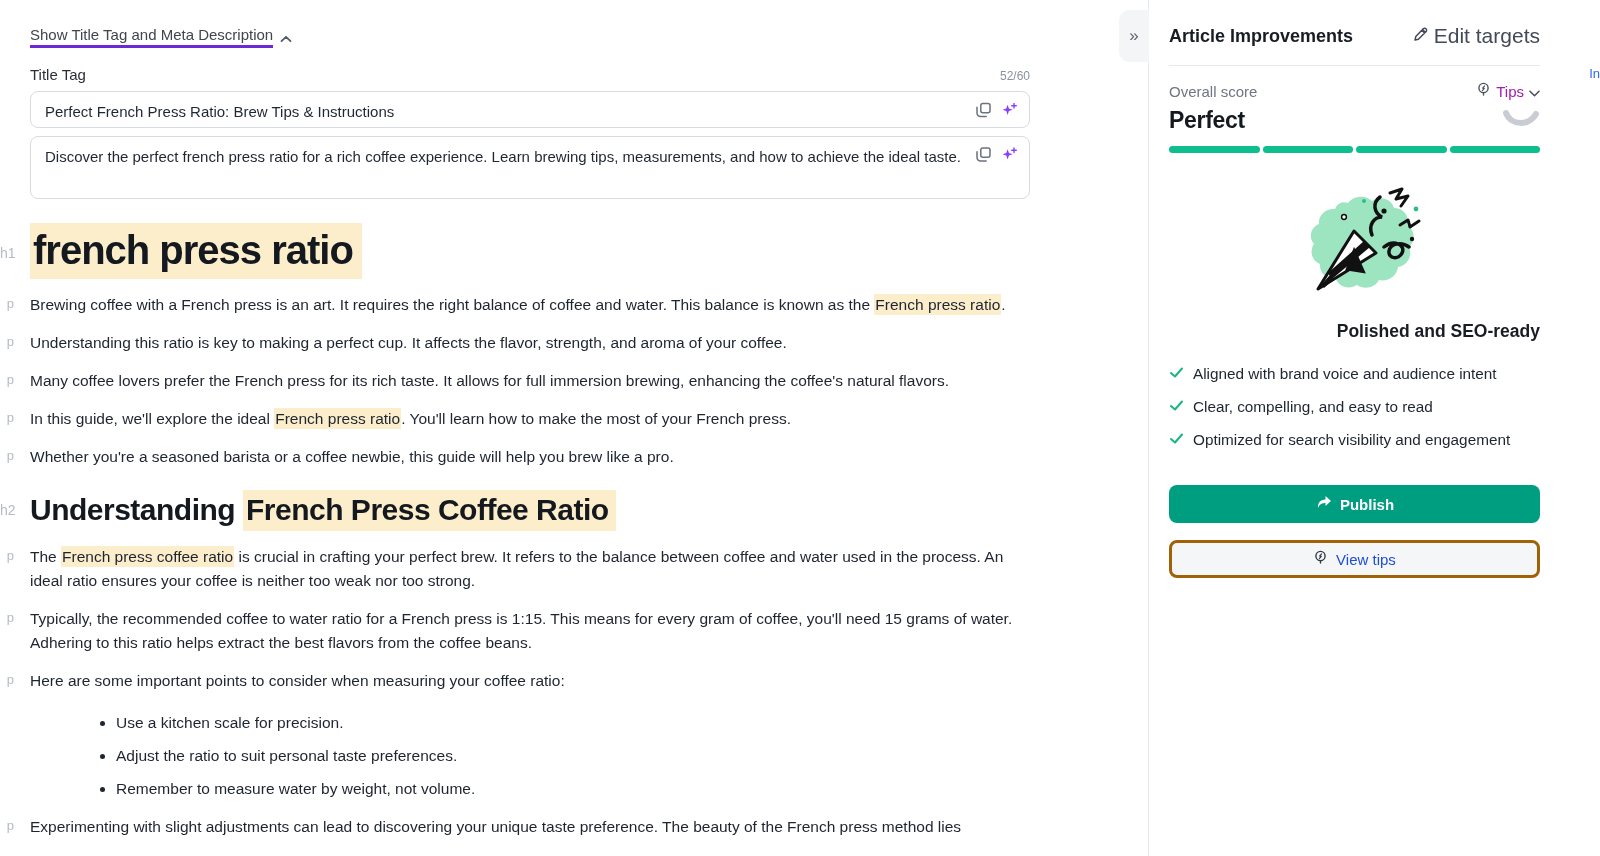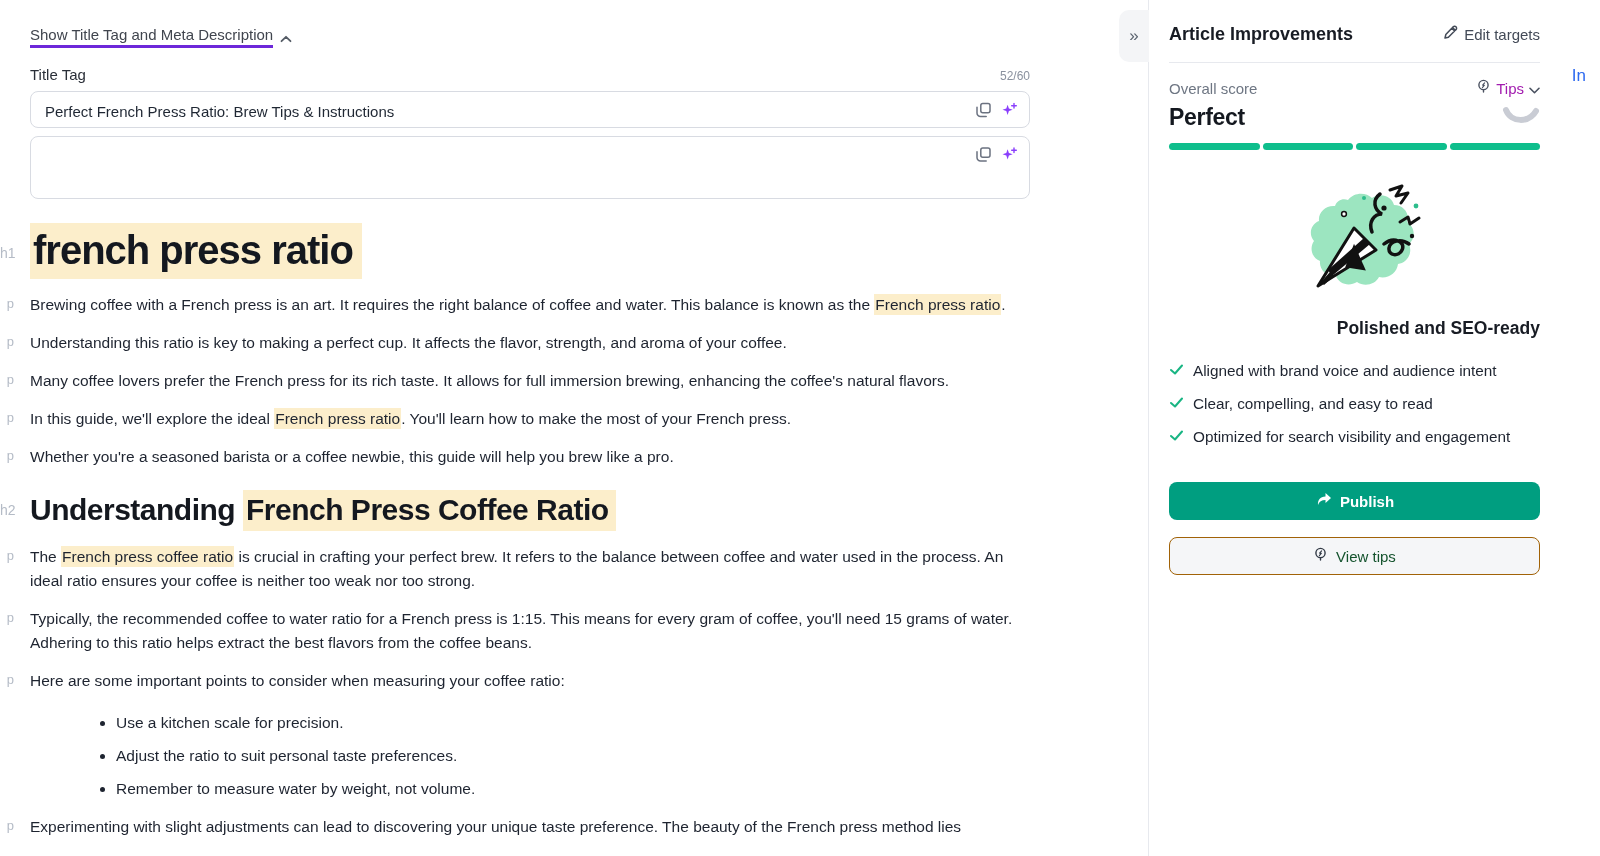--- a/index.html
+++ b/index.html
@@ -80,47 +80,47 @@
     border-left: 1px solid #e7e9ee;
     padding: 24px 60px 0 20px;
   }
   .collapse-tab {
     position: absolute; left: -30px; top: 10px; width: 30px; height: 52px;
     background: #f4f5f7; border-radius: 10px 0 0 10px;
     display: flex; align-items: center; justify-content: center;
     color: #5b6470; font-size: 17px; cursor: pointer;
   }
   .edge-fragment {
-    position: absolute; top: 66px; right: 14px;
-    color: #2f6bf0; font-size: 17px; font-weight: 500;
+    position: absolute; top: 66px; right: 0;
+    color: #2f6bf0; font-size: 13px; font-weight: 500;
   }
   .panel-header { display: flex; justify-content: space-between; align-items: center; }
   .panel-title { font-size: 18px; font-weight: 700; color: #181c24; }
-  .edit-targets { display: flex; align-items: center; gap: 6px; font-size: 15px; color: #434a57; cursor: pointer; }
+  .edit-targets { display: flex; align-items: flex-end; gap: 6px; font-size: 21px; color: #434a57; cursor: pointer; }
   .panel-divider { border: none; border-top: 1px solid #e7e9ee; margin: 17px 0 0; }
   .score-label-row { display: flex; justify-content: space-between; align-items: center; margin-top: 16px; }
   .overall-score-label { font-size: 15px; color: #6e7683; }
   .tips-toggle { display: flex; align-items: center; gap: 5px; font-size: 15px; color: #a21caf; cursor: pointer; }
   .score-value-row { display: flex; justify-content: space-between; align-items: center; margin-top: 5px; }
   .score-value { font-size: 23px; font-weight: 700; color: #14181f; letter-spacing: -0.3px; }
   .progress-bar { display: flex; gap: 3px; margin-top: 12px; }
   .progress-seg { flex: 1; height: 7px; background: var(--green-bar); border-radius: 3.5px; }
   .illustration-wrap { display: flex; justify-content: center; margin-top: 34px; }
   .status-title { text-align: right; font-size: 17.5px; font-weight: 700; color: #181c24; margin-top: 12px; }
   .checklist { margin-top: 20px; display: flex; flex-direction: column; gap: 10px; }
   .check-row { display: flex; gap: 9px; align-items: flex-start; }
   .check-row svg { flex: 0 0 auto; margin-top: 3px; }
   .check-text { font-size: 15.3px; line-height: 23px; color: #1e2430; }
   .btn {
     width: 100%; height: 38px; border-radius: 8px; border: none;
     display: flex; align-items: center; justify-content: center; gap: 8px;
     font-family: inherit; font-size: 15px; cursor: pointer;
   }
   .btn-publish { margin-top: 34px; background: var(--green-btn); color: #fff; font-weight: 700; }
-  .btn-viewtips { margin-top: 17px; background: #f5f6f8; border: 1px solid #a16207; color: #14532d; font-weight: 400; }
+  .btn-viewtips { margin-top: 17px; background: #f5f6f8; border: 3px solid #a16207; color: #1d4ed8; font-weight: 400; }
 </style>
 </head>
 <body>
 
 <div class="editor-pane">
 
   <div class="toggle-row">
     <span class="toggle-link">Show Title Tag and Meta Description</span>
     <span class="chev-up">
       <svg width="12" height="8" viewBox="0 0 12 8">
@@ -145,20 +145,21 @@
       <span>
         <svg width="15" height="15" viewBox="0 0 15 15">
             <path d="M5.6 2.2 L6.9 6 L10.7 7.3 L6.9 8.6 L5.6 12.4 L4.3 8.6 L0.5 7.3 L4.3 6 Z" fill="#8a3ffc"></path>
             <path d="M12 1 V5.6 M9.7 3.3 H14.3" stroke="#8a3ffc" stroke-width="1.4" stroke-linecap="round"></path>
           </svg>
       </span>
     </span>
   </div>
 
   <div class="text-input tall">
+    <span>Discover the perfect french press ratio for a rich coffee experience. Learn brewing tips, measurements, and how to achieve the ideal taste.</span>
     <span class="input-icons">
       <span>
         <svg width="17" height="17" viewBox="0 0 17 17">
             <rect x="5.8" y="2" width="9.2" height="9.2" rx="2" fill="none" stroke="#6b7280" stroke-width="1.5"></rect>
             <path d="M11.2 15 H5.5 A3.5 3.5 0 0 1 2 11.5 V5.8" fill="none" stroke="#6b7280" stroke-width="1.5" stroke-linecap="round"></path>
           </svg>
       </span>
       <span>
         <svg width="15" height="15" viewBox="0 0 15 15">
             <path d="M5.6 2.2 L6.9 6 L10.7 7.3 L6.9 8.6 L5.6 12.4 L4.3 8.6 L0.5 7.3 L4.3 6 Z" fill="#8a3ffc"></path>

